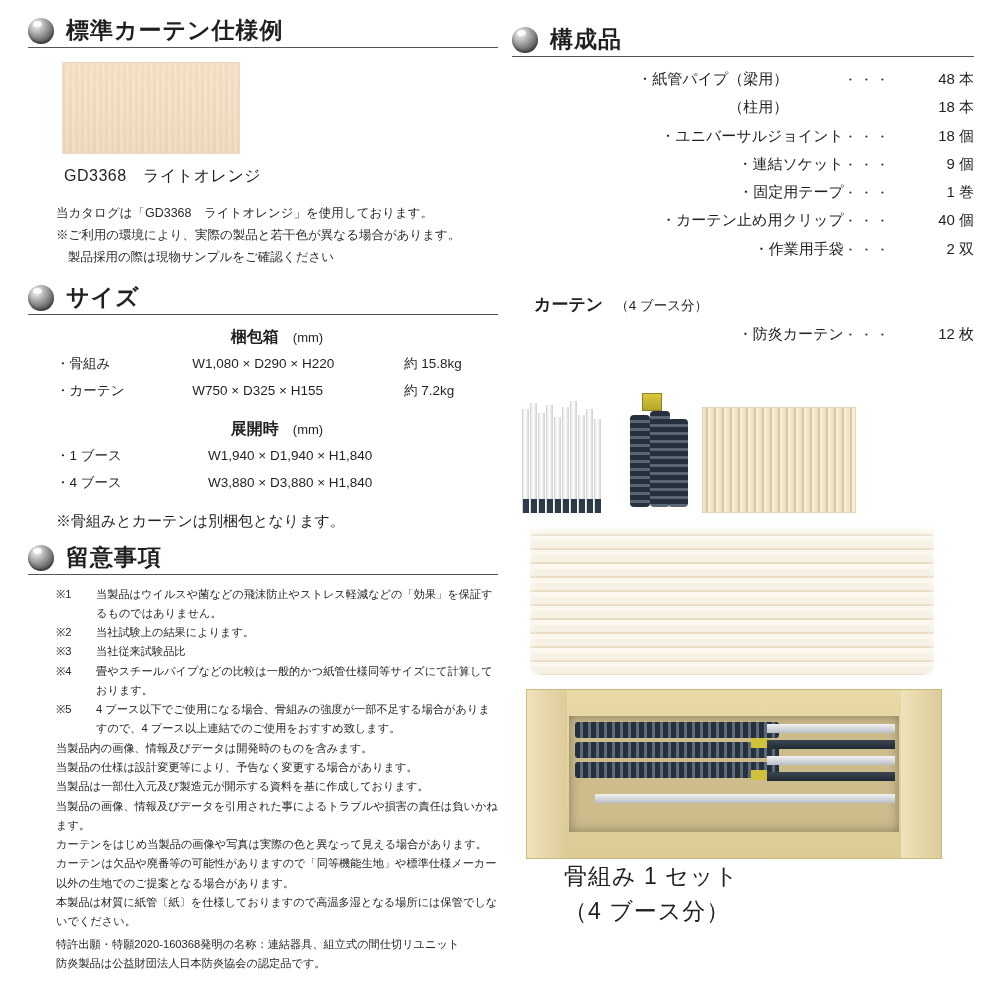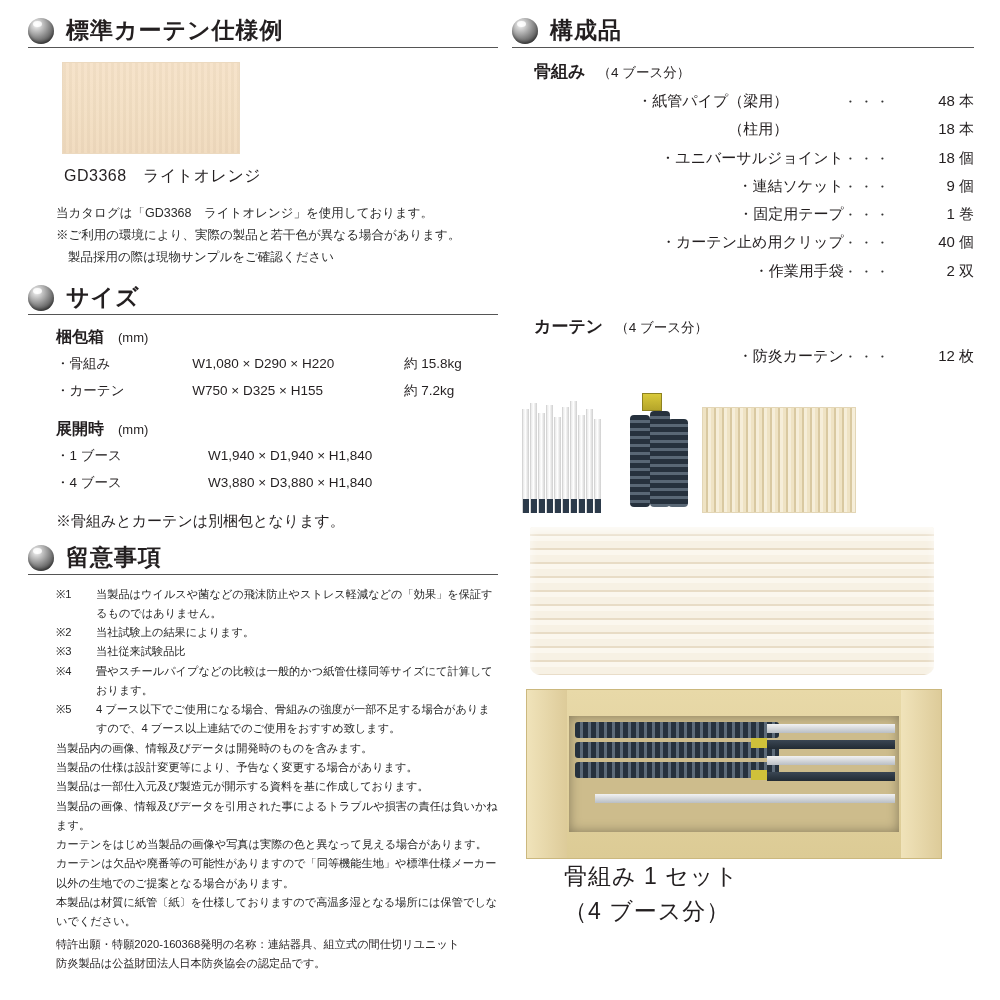--- a/index.html
+++ b/index.html
@@ -23,21 +23,21 @@
   }
   .col-left {
     position: absolute;
     left: 28px;
     top: 18px;
     width: 470px;
   }
   .col-right {
     position: absolute;
     left: 512px;
-    top: 18px;
+    top: 27px;
     width: 462px;
   }
 
   
   .sec-head {
     display: flex;
     align-items: center;
     border-bottom: 1.5px solid #555;
     padding-bottom: 3px;
     margin-bottom: 10px;
@@ -93,20 +93,21 @@
     line-height: 1.75;
     color: #2b2b2b;
   }
   .note-lines div.indent { padding-left: 12px; }
 
   
   .sub-head {
     font-size: 16px;
     font-weight: bold;
     margin: 12px 0 6px 28px;
+    text-align: center;
   }
   .sub-head .unit {
     font-size: 13px;
     font-weight: normal;
     margin-left: 14px;
   }
   .size-row {
     display: flex;
     font-size: 13.5px;
     margin: 0 0 7px 28px;
@@ -396,23 +397,20 @@
       <div>防炎製品は公益財団法人日本防炎協会の認定品です。</div>
     </div>
   </div>
 
   <div class="col-right">
     <div class="sec-head">
       <span class="sphere"></span>
       <span class="sec-title">構成品</span>
     </div>
 
-    <div class="parts-group-title">
-      <span>骨組み</span><span class="qty">（4 ブース分）</span>
-    </div>
 
     <div class="p-row">
       <span class="pname">・紙管パイプ</span>
       <span class="psub" style="padding-left:0;width:126px">（梁用）</span>
       <span class="pdots">・・・</span>
       <span class="pval">48 本</span>
     </div>
     <div class="p-row">
       <span class="pname"></span>
       <span class="psub" style="padding-left:0;width:126px">（柱用）</span>

